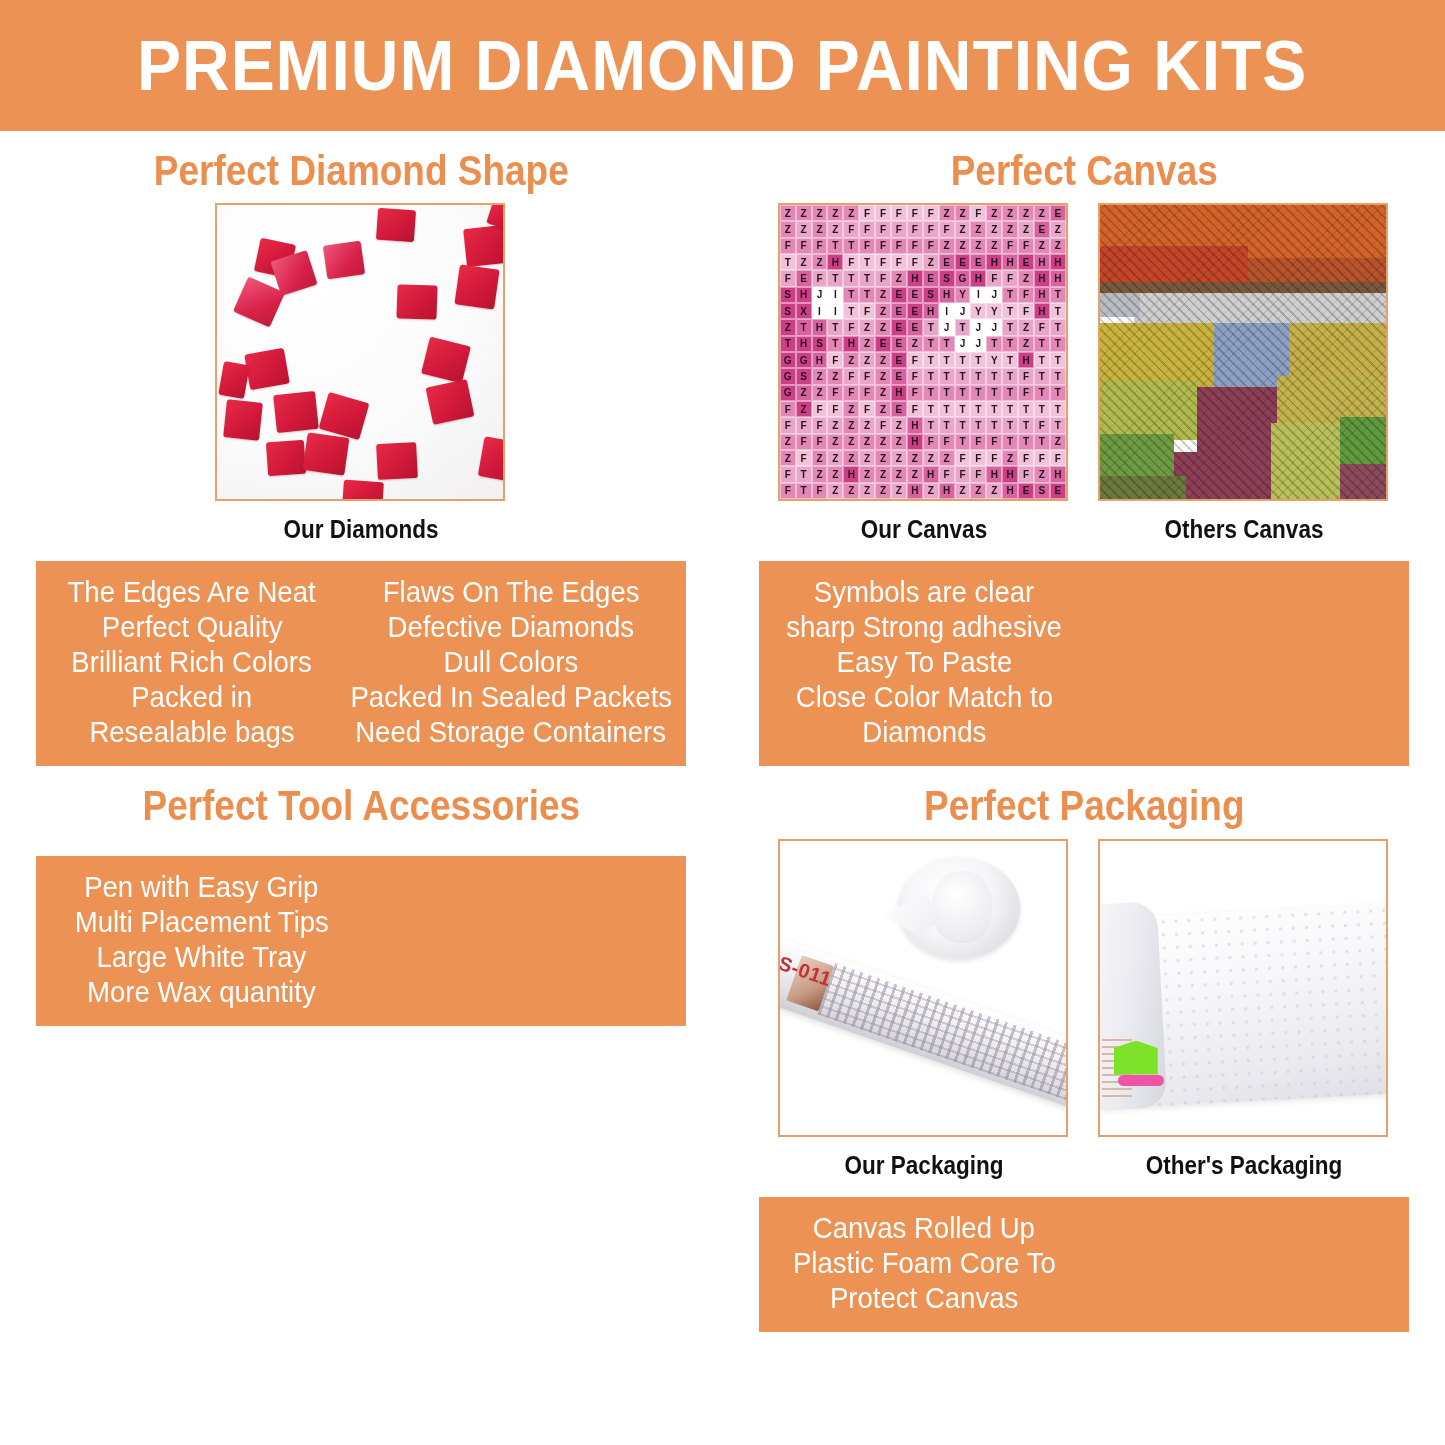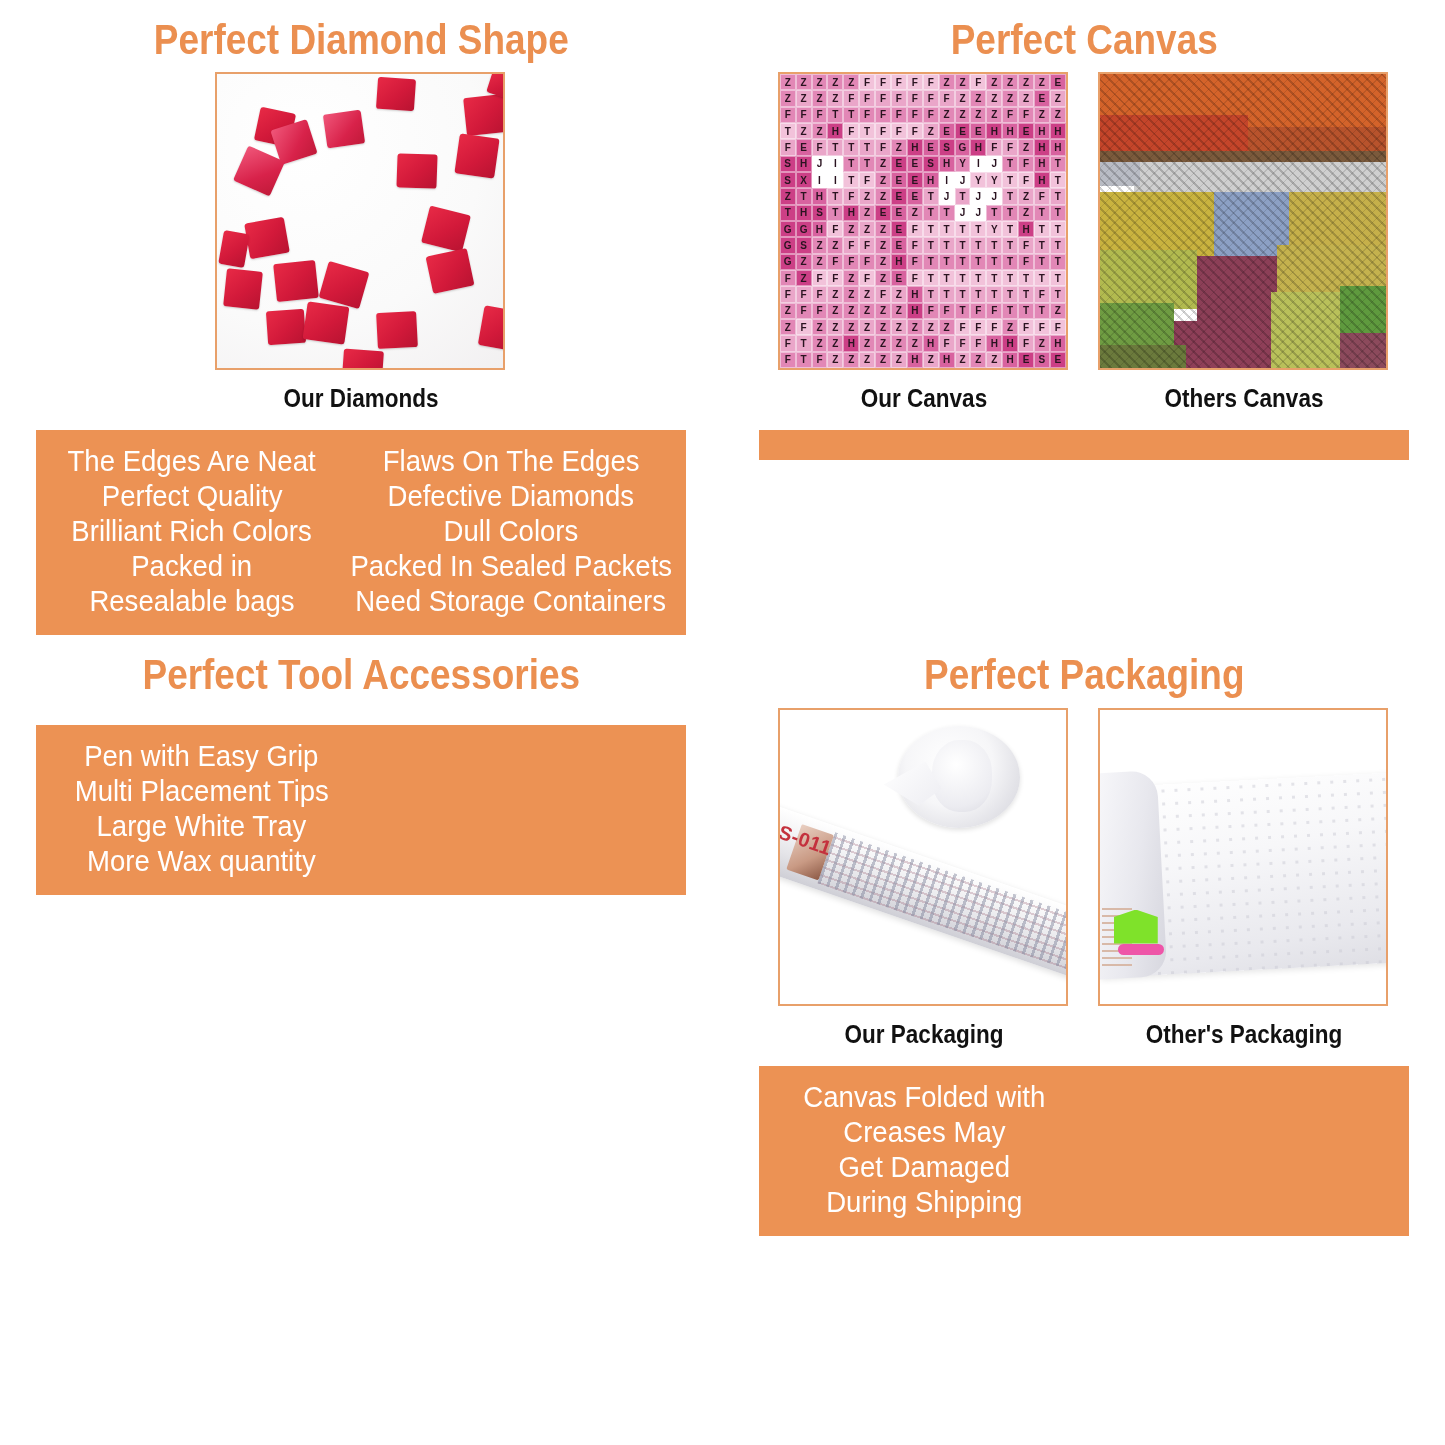--- a/index.html
+++ b/index.html
@@ -151,20 +151,23 @@
   .peek-pink{position:absolute;left:16px;top:38px;width:46px;height:11px;border-radius:6px;
     background:#ee55a8;}
   .peek-grid{position:absolute;left:0;top:0;width:30px;height:60px;
     background:repeating-linear-gradient(0deg,#d8b9a8 0 2px,transparent 2px 7px);}
 </style>
 </head>
 <body>
 
 <div class="page">
 
+  <div class="header">
+    <div class="header-title">PREMIUM DIAMOND PAINTING KITS</div>
+  </div>
 
   <div class="grid">
 
     <div class="section">
       <div class="sec-title">Perfect Diamond Shape</div>
       <div class="pair">
 
         <div class="photo-wrap">
           <div class="photo">
             <div class="dia-bg-white"></div>
@@ -573,20 +576,27 @@
                 <div class="ocell" style="left: 0%; top: 92%; width: 30%; height: 8%; background: rgb(107, 122, 60);"></div>
               </div>
             <div class="onoise"></div>
           </div>
           <div class="caption">Others Canvas</div>
         </div>
 
       </div>
 
       <div class="bullets">
+        <div class="bcol">
+          <div class="bline">Symbols are clear</div>
+          <div class="bline">sharp Strong adhesive</div>
+          <div class="bline">Easy To Paste</div>
+          <div class="bline">Close Color Match to</div>
+          <div class="bline">Diamonds</div>
+        </div>
       </div>
     </div>
 
   </div>
 
   <div class="grid">
 
     <div class="section">
       <div class="sec-title">Perfect Tool Accessories</div>
       <div class="pair">
@@ -635,23 +645,22 @@
               <div class="peek-pink"></div>
             </div>
           </div>
           <div class="caption">Other's Packaging</div>
         </div>
 
       </div>
 
       <div class="bullets">
         <div class="bcol">
-          <div class="bline">Canvas Folded with</div>
-          <div class="bline">Creases May</div>
-          <div class="bline">Get Damaged</div>
-          <div class="bline">During Shipping</div>
+          <div class="bline">Canvas Rolled Up</div>
+          <div class="bline">Plastic Foam Core To</div>
+          <div class="bline">Protect Canvas</div>
         </div>
       </div>
     </div>
 
   </div>
 
 </div>
 
 </body></html>

